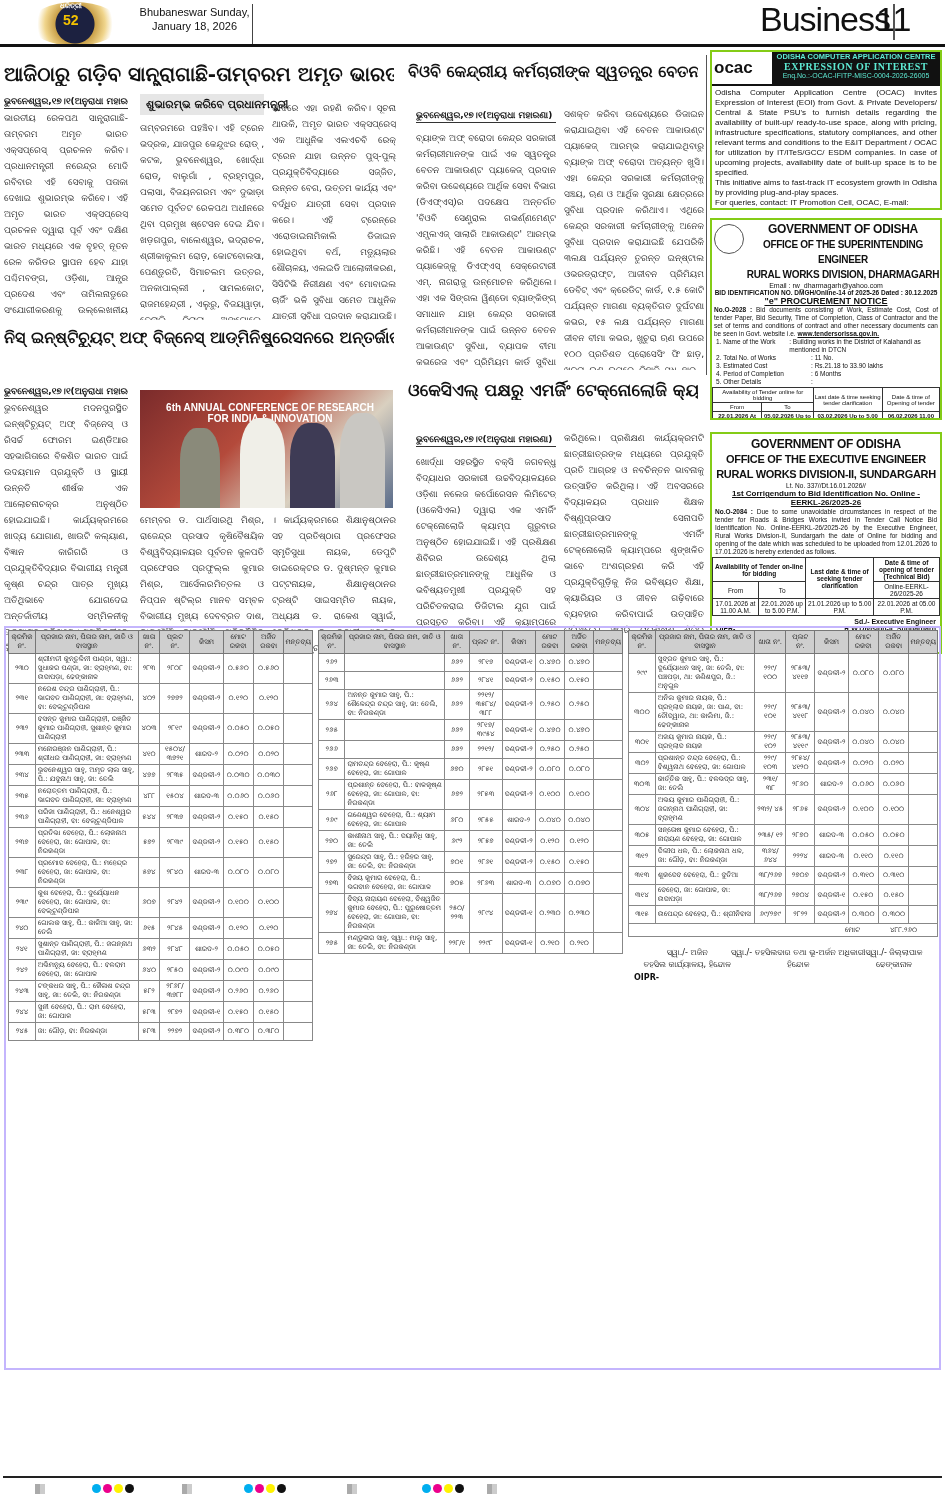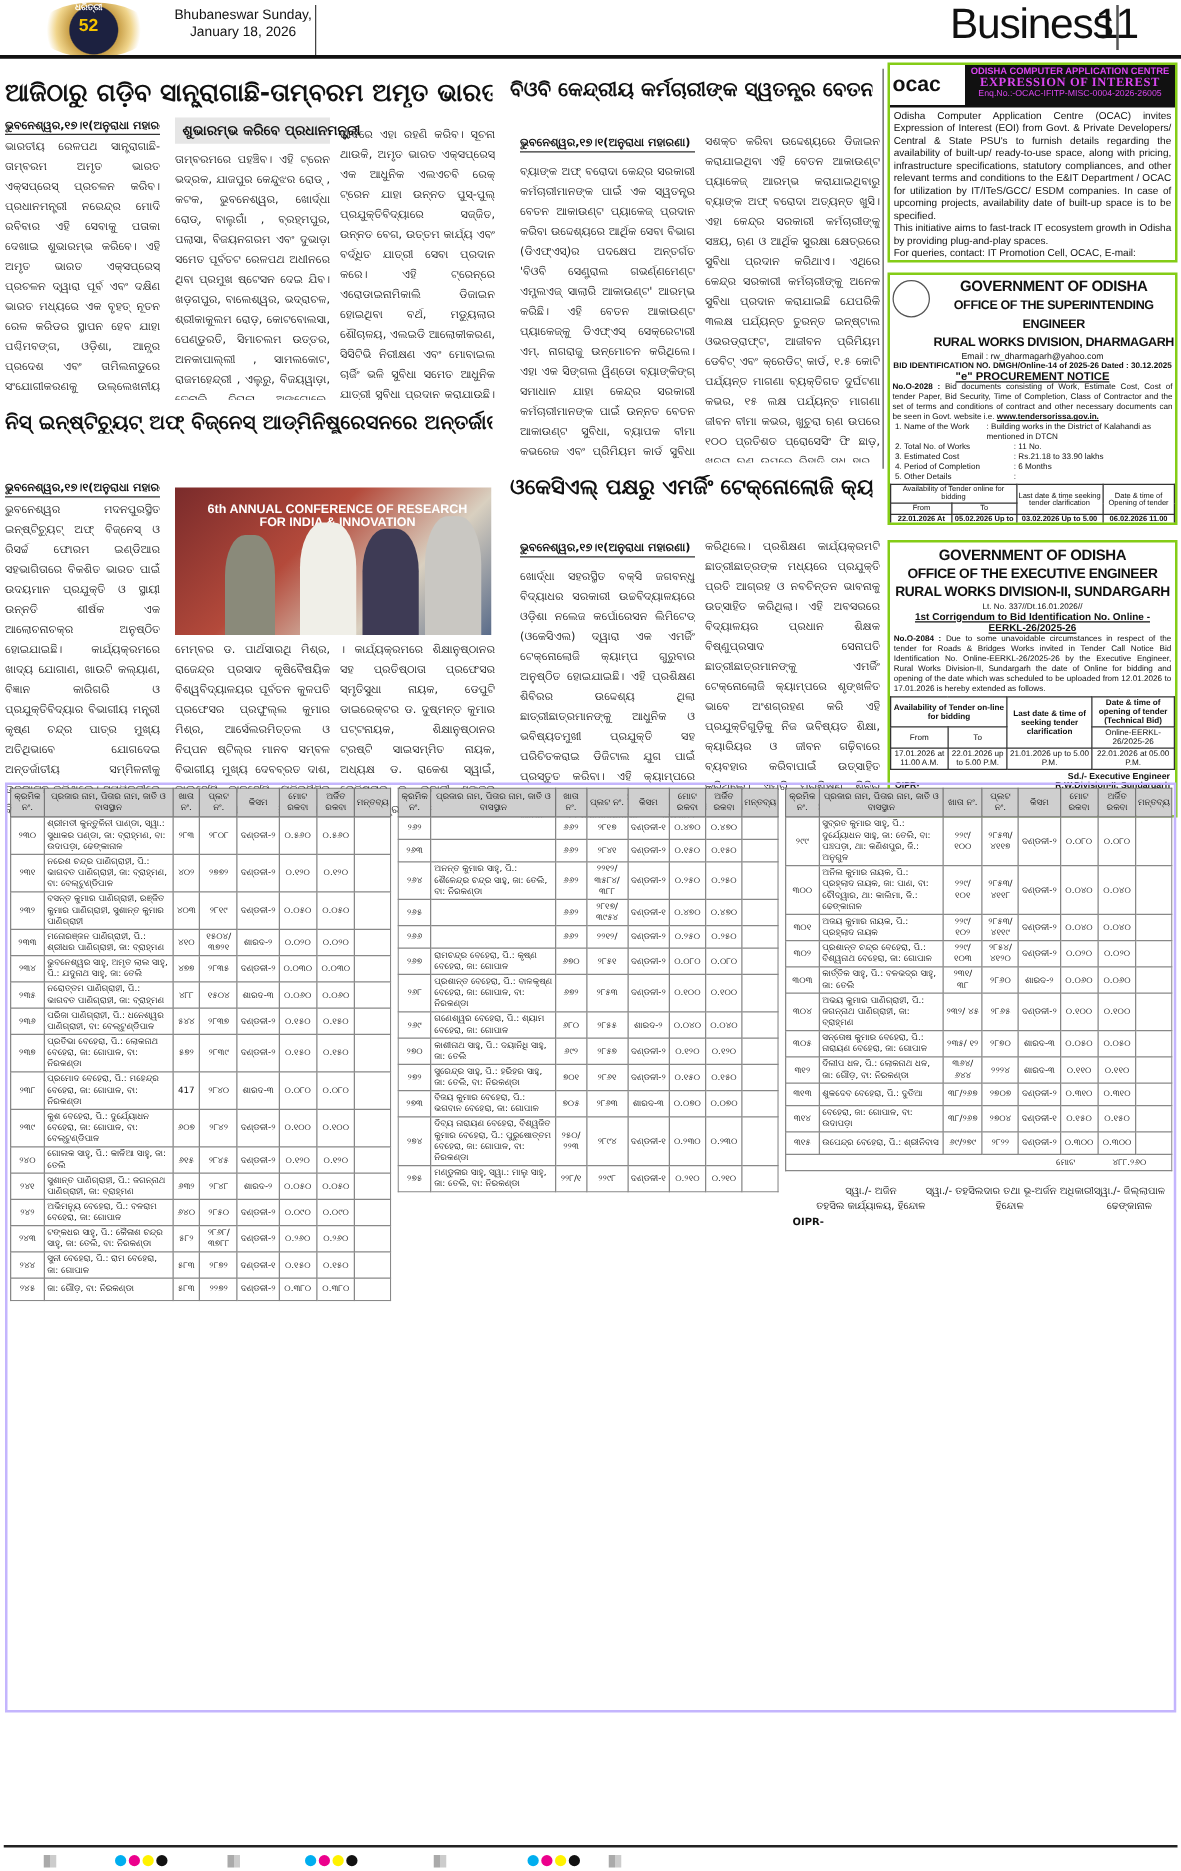--- a/index.html
+++ b/index.html
@@ -85,21 +85,21 @@
 <div class="abs body" style="left:272px;top:512px;width:124px;height:143px">। କାର୍ଯ୍ୟକ୍ରମରେ ଶିକ୍ଷାନୁଷ୍ଠାନର ସହ ପ୍ରତିଷ୍ଠାତା ପ୍ରଫେସର ସ୍ମୃତିସୁଧା ନାୟକ, ଡେପୁଟି ଡାଇରେକ୍ଟର ଡ. ଦୁଷ୍ମନ୍ତ କୁମାର ପଟ୍ଟନାୟକ, ଶିକ୍ଷାନୁଷ୍ଠାନର ଟ୍ରଷ୍ଟି ସାଇସମ୍ମିତ ନାୟକ, ଅଧ୍ୟକ୍ଷ ଡ. ରାକେଶ ସ୍ୱାଇଁ, ରେଜିଷ୍ଟ୍ରାର ଡ. ଭବାନୀ ଶଙ୍କର ରଥ, ପ୍ରଶାସନିକ ଅଧିକାରୀ ପୀତାମ୍ବର ବଇନୀ, ପ୍ରଫେସର ପ୍ରଭାକର ମିଶ୍ର, ଡ. ଶ୍ରୀବାଞ୍ଛା ନାୟକ, ଡ. ଅଜିତ ନାରାୟଣ ମହାନ୍ତି, ପ୍ରଫେସର ସ୍ଥିତପ୍ରଜ୍ଞ ଦେବବ୍ରତ ସାମଲ, ପ୍ରଫେସର ଇନ୍ଦ୍ରଜିତ ଦାସ, ପ୍ରଫେସର ଜ୍ଞାନରଞ୍ଜନ ବିଶ୍ୱାଳ ପ୍ରମୁଖ ଉପସ୍ଥିତ ଥିଲେ।</div>
 
 <div class="abs hl" style="left:408px;top:380px;width:290px;font-size:17px">ଓକେସିଏଲ୍ ପକ୍ଷରୁ ଏମର୍ଜିଂ ଟେକ୍ନୋଲୋଜି କ୍ୟାମ୍ପ</div>
 <div class="abs byline" style="left:416px;top:434px;width:140px">ଭୁବନେଶ୍ୱର,୧୭।୧(ଅନୁରାଧା ମହାରଣା)</div>
 <div class="abs body" style="left:416px;top:454px;width:140px;height:200px">ଖୋର୍ଦ୍ଧା ସହରସ୍ଥିତ ବକ୍ସି ଜଗବନ୍ଧୁ ବିଦ୍ୟାଧର ସରକାରୀ ଉଚ୍ଚବିଦ୍ୟାଳୟରେ ଓଡ଼ିଶା ନଲେଜ କର୍ପୋରେସନ ଲିମିଟେଡ୍ (ଓକେସିଏଲ) ଦ୍ୱାରା ଏକ ଏମର୍ଜିଂ ଟେକ୍ନୋଲୋଜି କ୍ୟାମ୍ପ ଗୁରୁବାର ଅନୁଷ୍ଠିତ ହୋଇଯାଇଛି। ଏହି ପ୍ରଶିକ୍ଷଣ ଶିବିରର ଉଦ୍ଦେଶ୍ୟ ଥିଲା ଛାତ୍ରୀଛାତ୍ରମାନଙ୍କୁ ଆଧୁନିକ ଓ ଭବିଷ୍ୟତମୁଖୀ ପ୍ରଯୁକ୍ତି ସହ ପରିଚିତକରାଇ ଡିଜିଟାଲ ଯୁଗ ପାଇଁ ପ୍ରସ୍ତୁତ କରିବା। ଏହି କ୍ୟାମ୍ପରେ ମୋଟ ୧୨୦ଜଣ ଛାତ୍ରୀଛାତ୍ର ସକ୍ରିୟ ଭାବେ ଅଂଶଗ୍ରହଣକରି କୃତ୍ରିମ ବୁଦ୍ଧିମତ୍ତା, ଇଣ୍ଟରନେଟ୍ ଅଫ୍ ଥିଙ୍ଗସ୍, ରୋବୋଟିକ୍ସ, ସାଇବର ସୁରକ୍ଷା, ଡିଜିଟାଲ ଦକ୍ଷତା ଓ ଭବିଷ୍ୟତ ପ୍ରଯୁକ୍ତିର ବ୍ୟବହାରିକ ପ୍ରୟୋଗ ସମ୍ପର୍କରେ ବିସ୍ତୃତ ଜ୍ଞାନ ଅର୍ଜନ</div>
 <div class="abs body" style="left:564px;top:430px;width:140px;height:224px">କରିଥିଲେ। ପ୍ରଶିକ୍ଷଣ କାର୍ଯ୍ୟକ୍ରମଟି ଛାତ୍ରୀଛାତ୍ରଙ୍କ ମଧ୍ୟରେ ପ୍ରଯୁକ୍ତି ପ୍ରତି ଆଗ୍ରହ ଓ ନବଚିନ୍ତନ ଭାବନାକୁ ଉତ୍ସାହିତ କରିଥିଲା। ଏହି ଅବସରରେ ବିଦ୍ୟାଳୟର ପ୍ରଧାନ ଶିକ୍ଷକ ବିଷ୍ଣୁପ୍ରସାଦ ସେନାପତି ଛାତ୍ରୀଛାତ୍ରମାନଙ୍କୁ ଏମର୍ଜିଂ ଟେକ୍ନୋଲୋଜି କ୍ୟାମ୍ପରେ ଶୃଙ୍ଖଳିତ ଭାବେ ଅଂଶଗ୍ରହଣ କରି ଏହି ପ୍ରଯୁକ୍ତିଗୁଡ଼ିକୁ ନିଜ ଭବିଷ୍ୟତ ଶିକ୍ଷା, କ୍ୟାରିୟର ଓ ଜୀବନ ଗଢ଼ିବାରେ ବ୍ୟବହାର କରିବାପାଇଁ ଉତ୍ସାହିତ କରିଥିଲେ। ଏପରି ପ୍ରଶିକ୍ଷଣ ଶିବିର ମାଧ୍ୟମରେ ଛାତ୍ରୀଛାତ୍ରମାନଙ୍କ ମଧ୍ୟରେ ପ୍ରଯୁକ୍ତି ପ୍ରତି ଆଗ୍ରହ ବୃଦ୍ଧି ପାଇବା ସହ ସେମାନେ ଆଗାମୀ ଦିନର ଚ୍ୟାଲେଞ୍ଜକୁ ସଫଳତାର ସହିତ ସମ୍ମୁଖୀନ ହେବାକୁ ସକ୍ଷମ ହେବେ ବୋଲି ଓଡ଼ିଶା କମ୍ପ୍ୟୁଟର ପ୍ରୟୋଗ କେନ୍ଦ୍ର (ଓକାକ୍) ପକ୍ଷରୁ ଆଶା ପ୍ରକାଶ କରାଯାଇଛି।</div>
 
 <div class="abs ad" style="left:710px;top:50px;width:232px;height:160px">
   <div style="display:flex;border-bottom:2px solid #111">
     <div style="width:60px;font:bold 17px 'Liberation Sans',sans-serif;padding:6px 2px">ocac</div>
-    <div style="flex:1;background:#111;color:#d946ef;text-align:center">
+    <div style="flex:1;background:#111;color:#5eead4;text-align:center">
       <div style="font-size:7.5px;font-weight:bold">ODISHA COMPUTER APPLICATION CENTRE</div>
       <div style="font:bold 10px 'Liberation Serif',serif;letter-spacing:0.5px">EXPRESSION OF INTEREST</div>
       <div style="font-size:7px">Enq.No.:-OCAC-IFITP-MISC-0004-2026-26005</div>
     </div>
   </div>
   <div style="padding:2px 3px">
     <p>Odisha Computer Application Centre (OCAC) invites Expression of Interest (EOI) from Govt. &amp; Private Developers/ Central &amp; State PSU's to furnish details regarding the availability of built-up/ ready-to-use space, along with pricing, infrastructure specifications, statutory compliances, and other relevant terms and conditions to the E&amp;IT Department / OCAC for utilization by IT/ITeS/GCC/ ESDM companies. In case of upcoming projects, availability date of built-up space is to be specified.</p>
     <p>This initiative aims to fast-track IT ecosystem growth in Odisha by providing plug-and-play spaces.</p>
     <p>For queries, contact: IT Promotion Cell, OCAC, E-mail:</p>
     <div style="font-size:8px;display:flex;justify-content:space-between">
@@ -292,21 +292,21 @@
       <td>୫୭୨</td>
       <td>୨୮୩୯</td>
       <td>ଦଣ୍ଡଳୀ-୨</td>
       <td>୦.୧୫୦</td>
       <td>୦.୧୫୦</td>
       <td></td>
           </tr>
           <tr>
       <td>୨୩୮</td>
       <td class="n">ପ୍ରମୋଦ ବେହେରା, ପି.: ମହେନ୍ଦ୍ର ବେହେରା, ଜା: ଗୋପାଳ, ବା: ନିରକଣ୍ଡା</td>
-      <td>417</td>
+      <td>୫୭୪</td>
       <td>୨୮୪୦</td>
       <td>ଶାରଦ-୩</td>
       <td>୦.୦୮୦</td>
       <td>୦.୦୮୦</td>
       <td></td>
           </tr>
           <tr>
       <td>୨୩୯</td>
       <td class="n">କୁଶ ବେହେରା, ପି.: ଦୁର୍ଯ୍ୟୋଧନ ବେହେରା, ଜା: ଗୋପାଳ, ବା: ବେଲ୍ଟୁଣ୍ଡିପାଳ</td>
       <td>୬୦୭</td>
@@ -647,21 +647,21 @@
       <td>୦.୩୦୦</td>
       <td>୦.୩୦୦</td>
       <td></td>
           </tr>
         </tbody>
       </table>
     <div style="display:flex;justify-content:flex-end;font-size:7px;border:1px solid #888;border-top:none;padding:2px 20px;gap:30px">
       <span>ମୋଟ</span>
       <span>୪୮୮.୨୬୦</span>
     </div>
-    <div style="display:flex;justify-content:flex-end;margin-top:10px;padding:0 6px">
+    <div style="display:flex;justify-content:center;margin-top:10px;padding:0 6px">
       <div class="sig">
           <div>ସ୍ୱା./- ଅଜିନ</div>
           <div>ତହସିଲ କାର୍ଯ୍ୟାଳୟ, ହିନ୍ଦୋଳ</div>
         </div>
       <div class="sig">
           <div>ସ୍ୱା./- ତହସିଲଦାର ତଥା ଭୂ-ଅର୍ଜନ ଅଧିକାରୀ</div>
           <div>ହିନ୍ଦୋଳ</div>
         </div>
       <div class="sig">
           <div>ସ୍ୱା./- ଜିଲ୍ଲାପାଳ</div>

